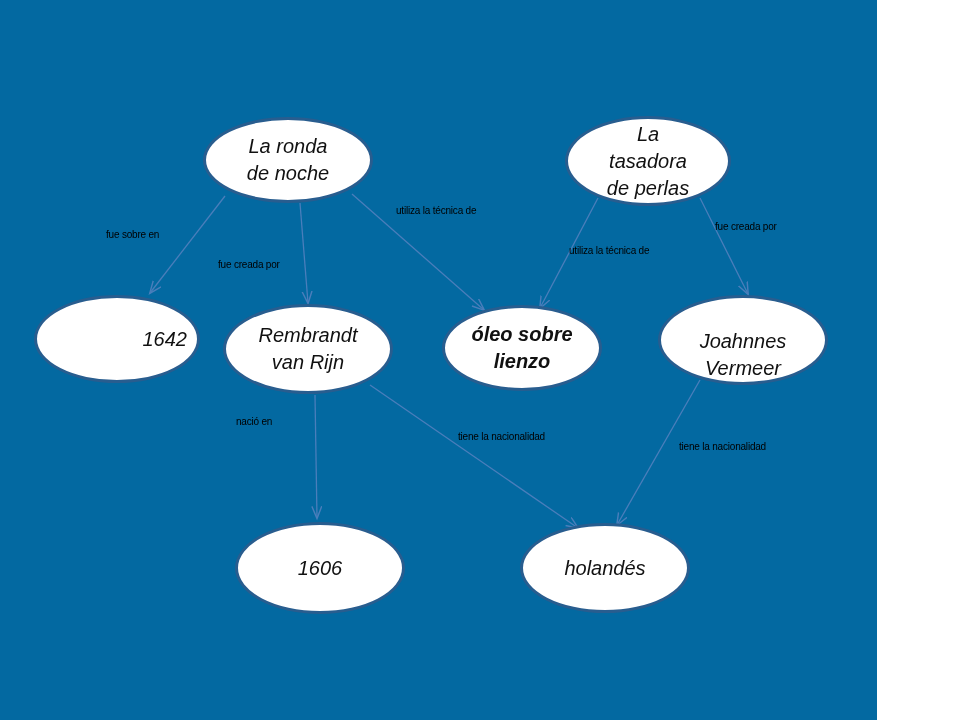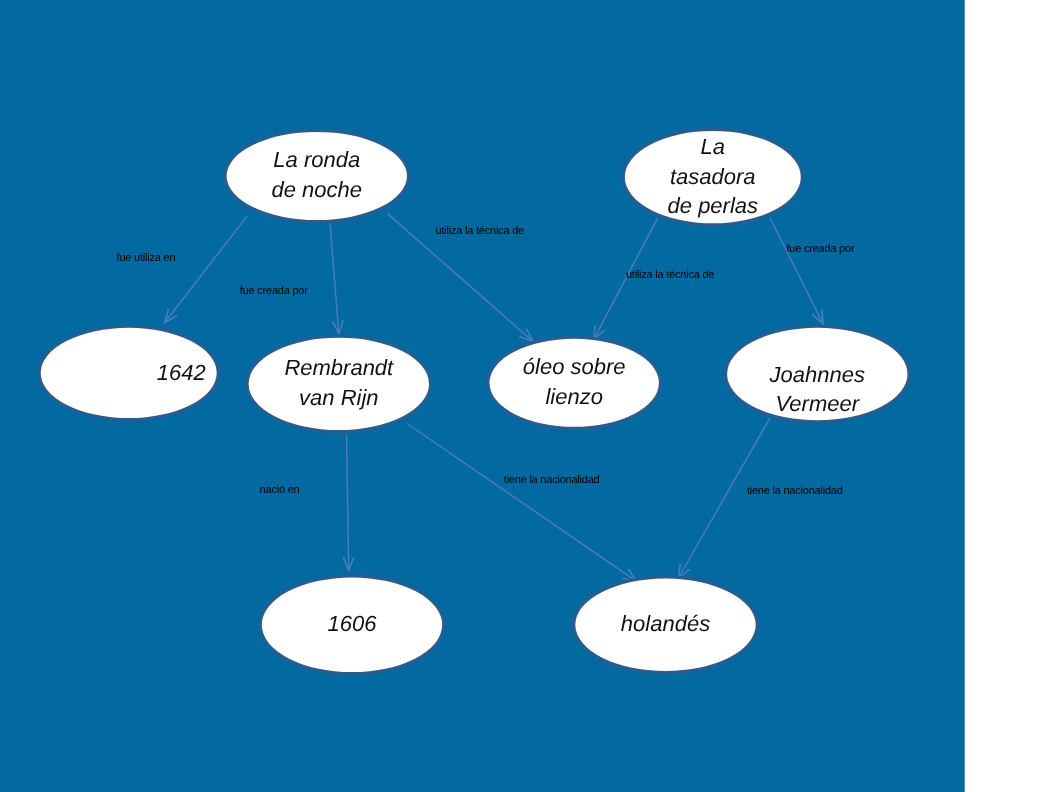--- a/index.html
+++ b/index.html
@@ -87,39 +87,39 @@
 tasadora
 de perlas</div>
       </div>
       <div class="node" style="left: 34px; top: 295px; width: 166px; height: 88px; border-color: rgb(40, 93, 143); background: rgb(255, 255, 255); justify-content: flex-end;">
         <div class="node-label">1642</div>
       </div>
       <div class="node" style="left: 223px; top: 304px; width: 170px; height: 90px; border-color: rgb(40, 93, 143); background: rgb(255, 255, 255);">
         <div class="node-label">Rembrandt
 van Rijn</div>
       </div>
-      <div class="node" style="left: 442px; top: 305px; width: 160px; height: 86px; border-color: rgb(40, 93, 143); background: rgb(255, 255, 255);">
+      <div class="node" style="left: 442px; top: 305px; width: 160px; height: 86px; border-color: rgb(40, 93, 143); background: rgb(255, 255, 255); font-weight: bold;">
         <div class="node-label">óleo sobre
 lienzo</div>
       </div>
       <div class="node" style="left: 658px; top: 295px; width: 170px; height: 90px; border-color: rgb(40, 93, 143); background: rgb(255, 255, 255); align-items: flex-end;">
         <div class="node-label">Joahnnes
 Vermeer</div>
       </div>
       <div class="node" style="left: 235px; top: 522px; width: 170px; height: 92px; border-color: rgb(40, 93, 143); background: rgb(255, 255, 255);">
         <div class="node-label">1606</div>
       </div>
       <div class="node" style="left: 520px; top: 523px; width: 170px; height: 90px; border-color: rgb(40, 93, 143); background: rgb(255, 255, 255); align-items: center;">
         <div class="node-label">holandés</div>
       </div>
     </div>
   <div id="edge-label-layer">
-      <div class="edge-label" style="left: 106px; top: 229px; color: rgb(0, 0, 0);">fue utiliza en</div>
+      <div class="edge-label" style="left: 106px; top: 229px; color: rgb(0, 0, 0);">fue sobre en</div>
       <div class="edge-label" style="left: 218px; top: 259px; color: rgb(0, 0, 0);">fue creada por</div>
       <div class="edge-label" style="left: 396px; top: 205px; color: rgb(0, 0, 0);">utiliza la técnica de</div>
       <div class="edge-label" style="left: 569px; top: 245px; color: rgb(0, 0, 0);">utiliza la técnica de</div>
       <div class="edge-label" style="left: 715px; top: 221px; color: rgb(0, 0, 0);">fue creada por</div>
-      <div class="edge-label" style="left: 236px; top: 440px; color: rgb(0, 0, 0);">nació en</div>
+      <div class="edge-label" style="left: 236px; top: 416px; color: rgb(0, 0, 0);">nació en</div>
       <div class="edge-label" style="left: 458px; top: 431px; color: rgb(0, 0, 0);">tiene la nacionalidad</div>
       <div class="edge-label" style="left: 679px; top: 441px; color: rgb(0, 0, 0);">tiene la nacionalidad</div>
     </div>
 
 </div>
 
 </body></html>

